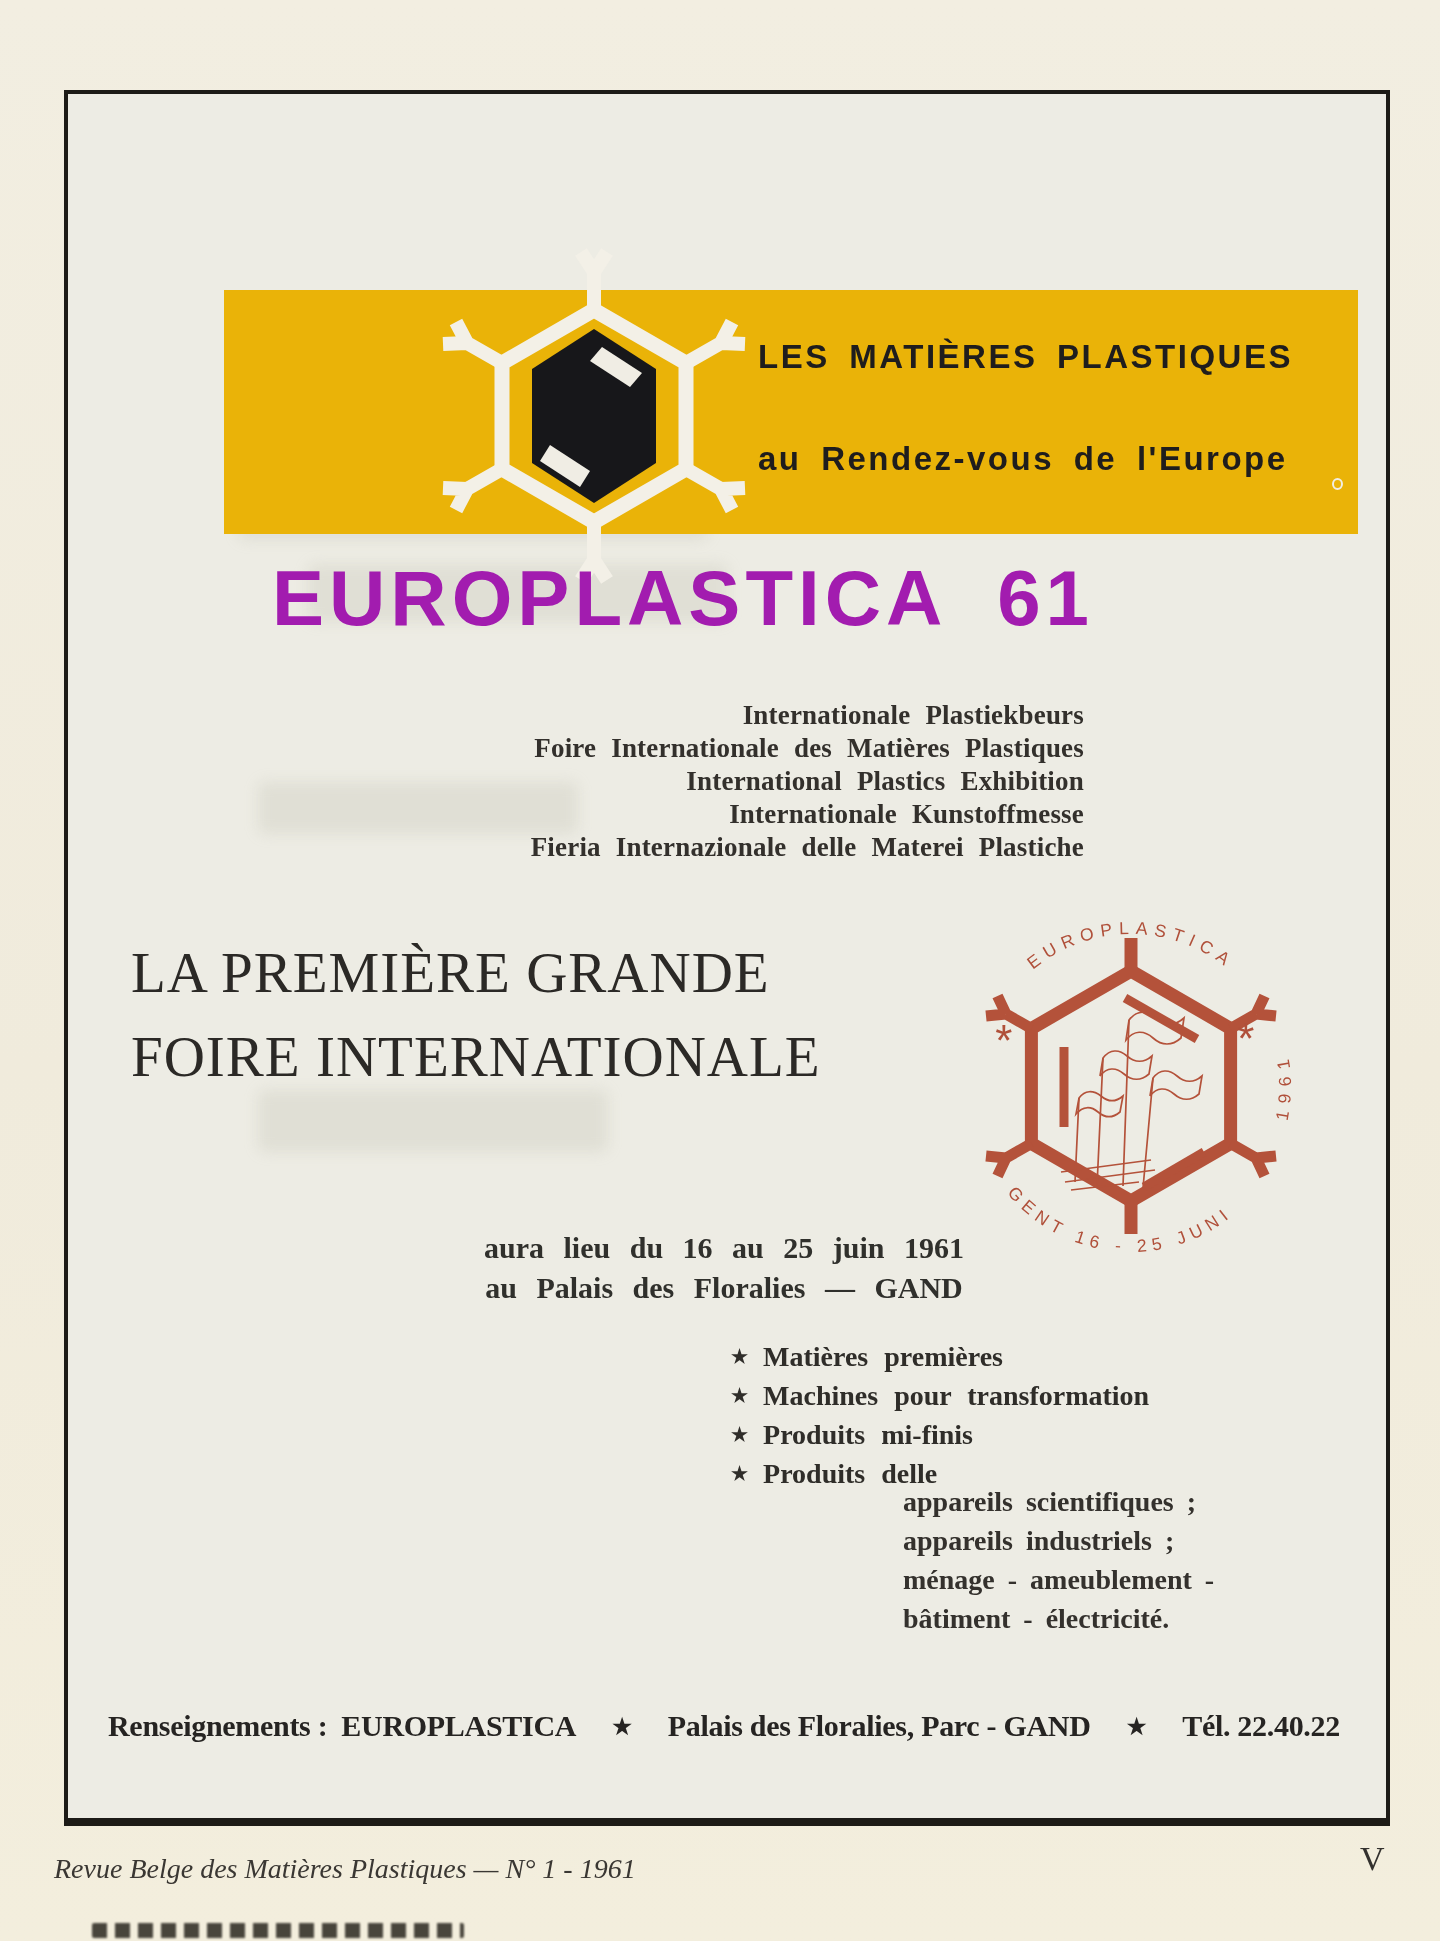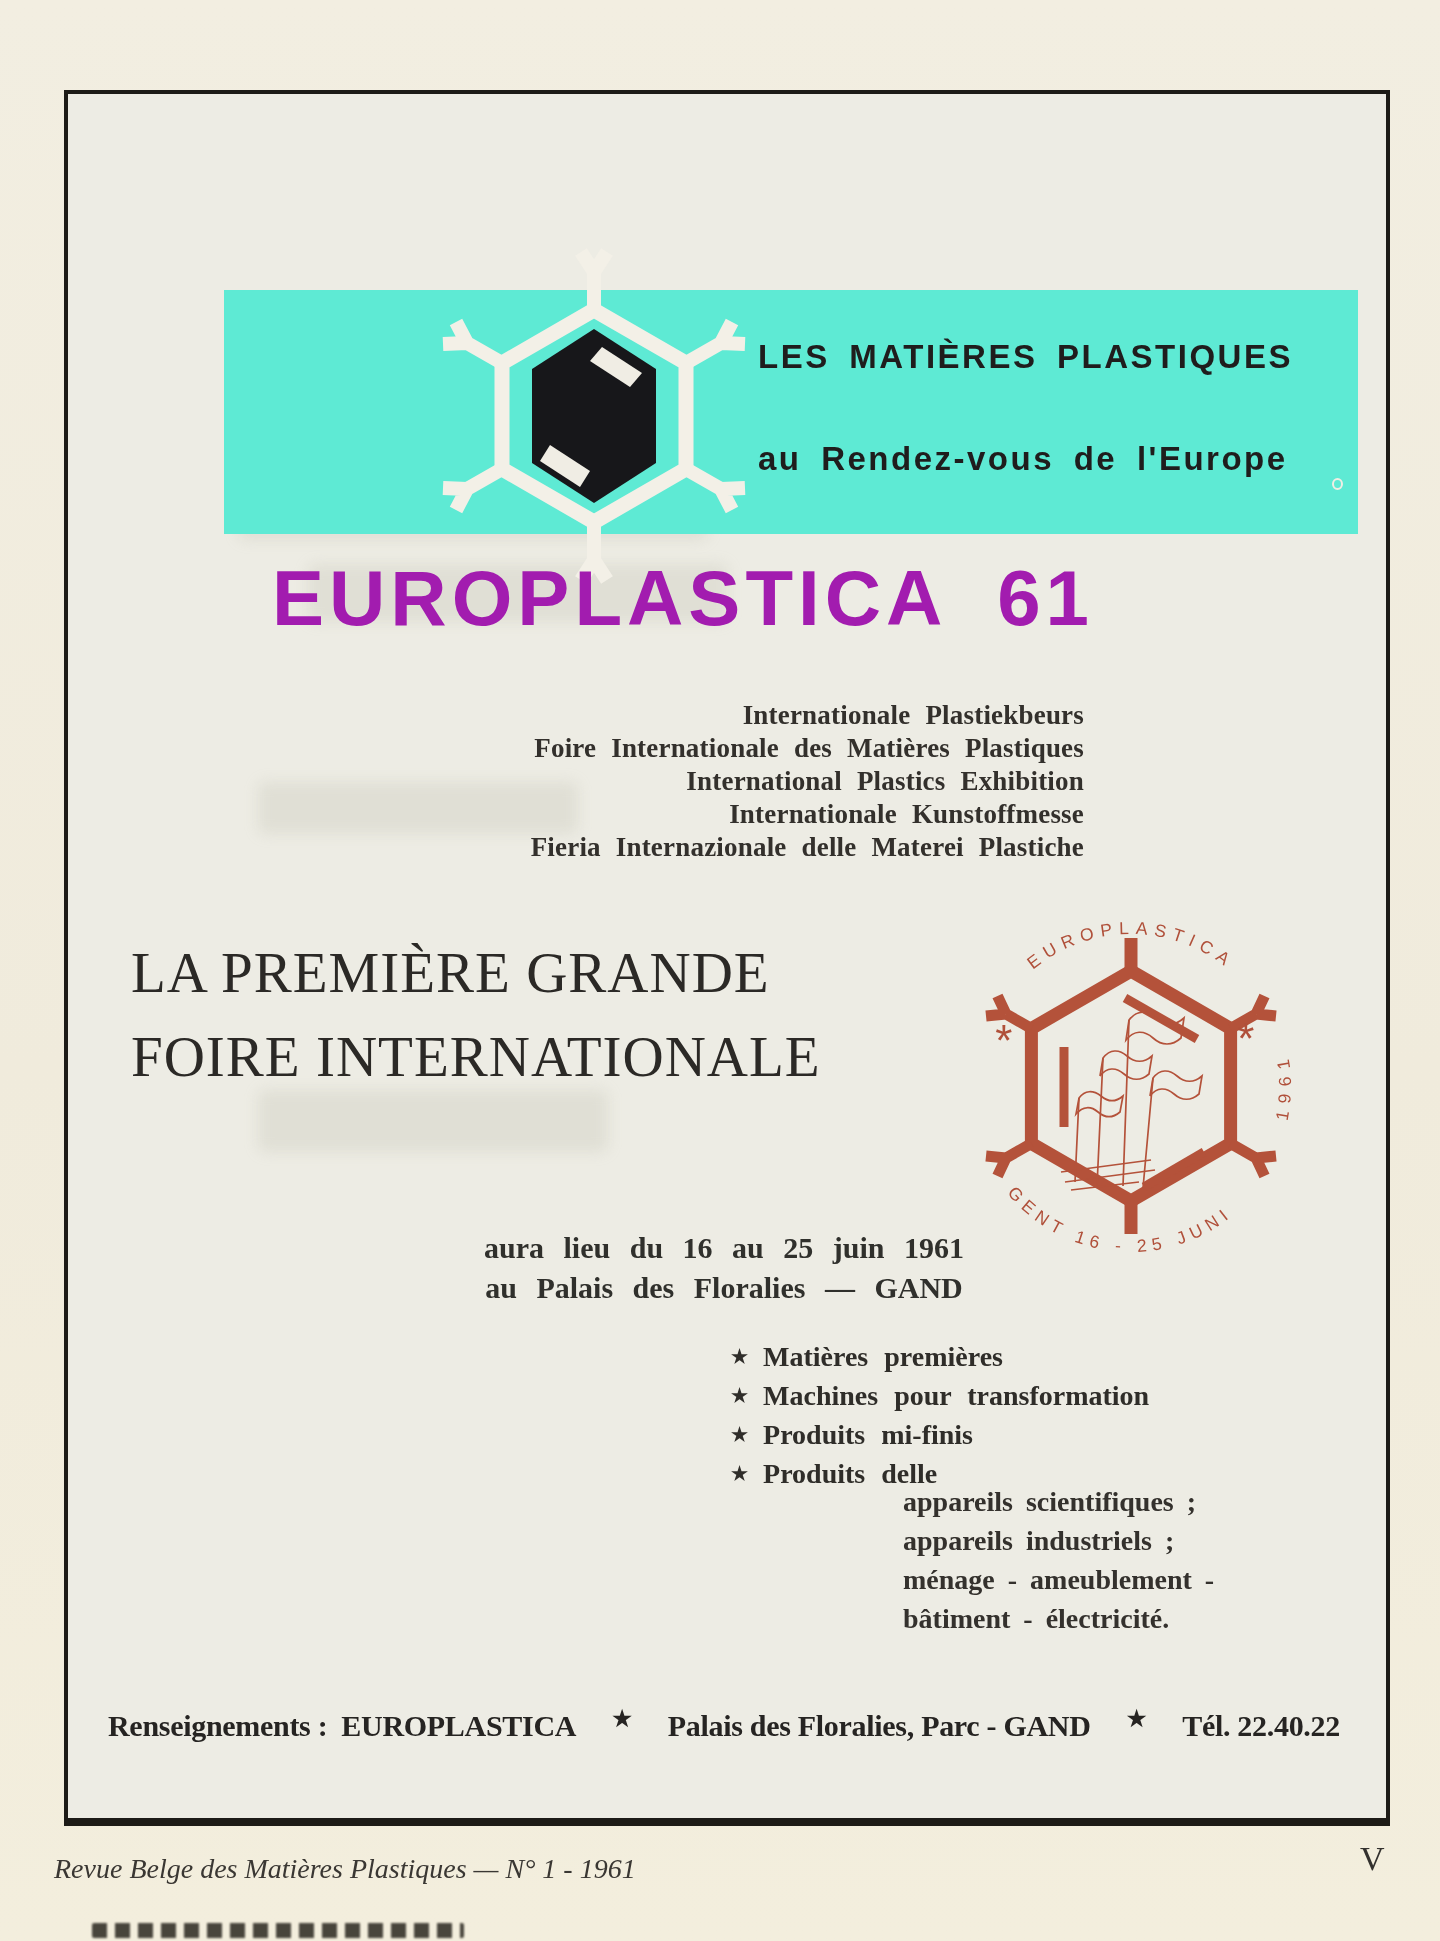--- a/index.html
+++ b/index.html
@@ -8,21 +8,21 @@
   .page{position:relative;width:1440px;height:1941px;
         background:linear-gradient(180deg,#f2eee1 0%,#f0ebdc 55%,#f3eedd 100%);}
   .frame{position:absolute;left:64px;top:90px;width:1326px;height:1736px;
          box-sizing:border-box;border:4px solid #1d1b17;border-bottom-width:8px;
          background:#edece4;}
   
   .ghost{position:absolute;background:rgba(176,174,156,0.20);filter:blur(7px);
          border-radius:8px;}
   
   .banner{position:absolute;left:156px;top:196px;width:1134px;height:244px;
-          background:#5eead4;}
+          background:#eab308;}
   .molecule{position:absolute;left:210px;top:-39px;overflow:visible;}
   .banner-line{position:absolute;left:534px;color:#1f1d1d;
           font-family:"Liberation Sans",sans-serif;font-weight:bold;
           font-size:33px;letter-spacing:2.5px;word-spacing:8px;white-space:nowrap;}
   .bl1{top:48px;}
   .bl2{top:150px;}
   .speck{position:absolute;left:1108px;top:188px;width:7px;height:8px;
          border:2px solid #f1eee4;border-radius:50%;}
   
   .title{position:absolute;left:268px;top:549px;margin:0;color:#a21caf;
@@ -45,21 +45,21 @@
   .cats{position:absolute;left:727px;top:1337px;}
   .cat-row{display:flex;align-items:baseline;height:39px;color:#2f2d29;
          font-weight:bold;font-size:28px;word-spacing:9px;white-space:nowrap;}
   .cat-star{font-size:19px;margin-right:15px;position:relative;top:-3px;}
   
   .details{position:absolute;left:899px;top:1478px;color:#34312d;
          font-weight:bold;font-size:28px;line-height:39px;word-spacing:6px;
          white-space:nowrap;}
   
   .contact{position:absolute;left:104px;top:1705px;width:1232px;display:flex;
-         justify-content:space-between;align-items:flex-start;color:#262422;
+         justify-content:space-between;align-items:flex-end;color:#262422;
          font-weight:bold;font-size:30px;letter-spacing:-0.3px;white-space:nowrap;}
   .contact .sep{font-size:22px;position:relative;top:-3px;}
   .contact .lbl{margin-right:14px;}
   
   .credit{position:absolute;left:54px;top:1853px;font-style:italic;
          font-size:28px;color:#3a3733;white-space:nowrap;}
   .pagenum{position:absolute;left:1360px;top:1840px;font-size:34px;color:#33312e;}
   .smudge{position:absolute;left:92px;top:1923px;width:372px;height:15px;
          opacity:.82;filter:blur(1px);border-radius:2px;
          background:repeating-linear-gradient(90deg,#232019 0 15px,transparent 15px 23px);}

